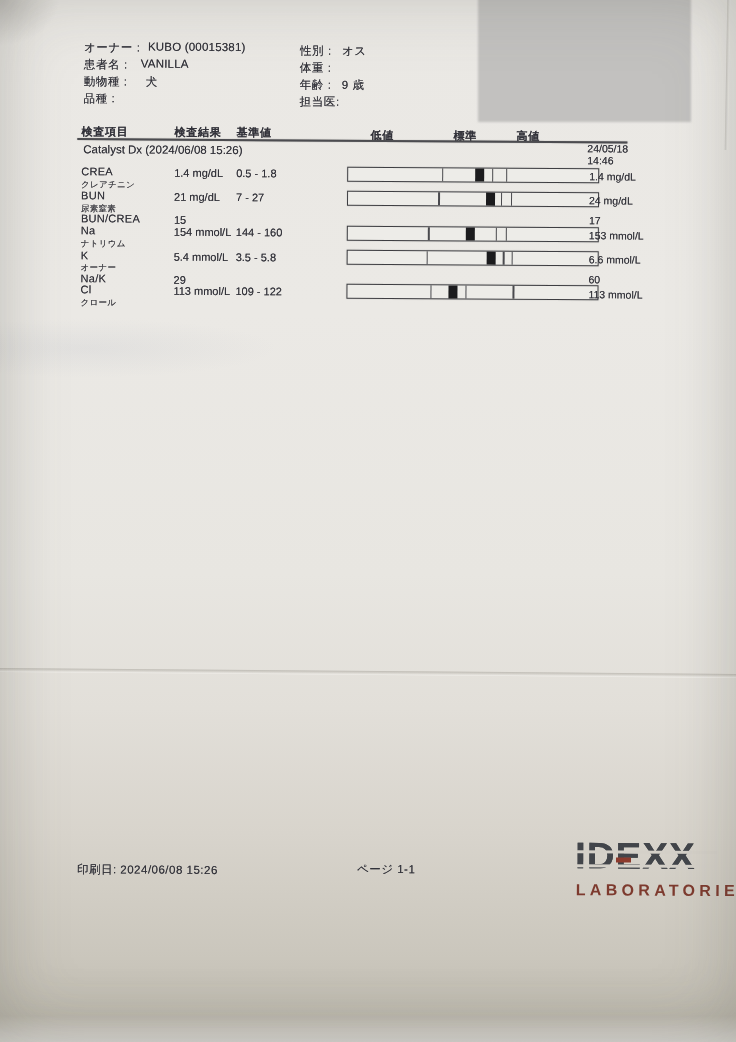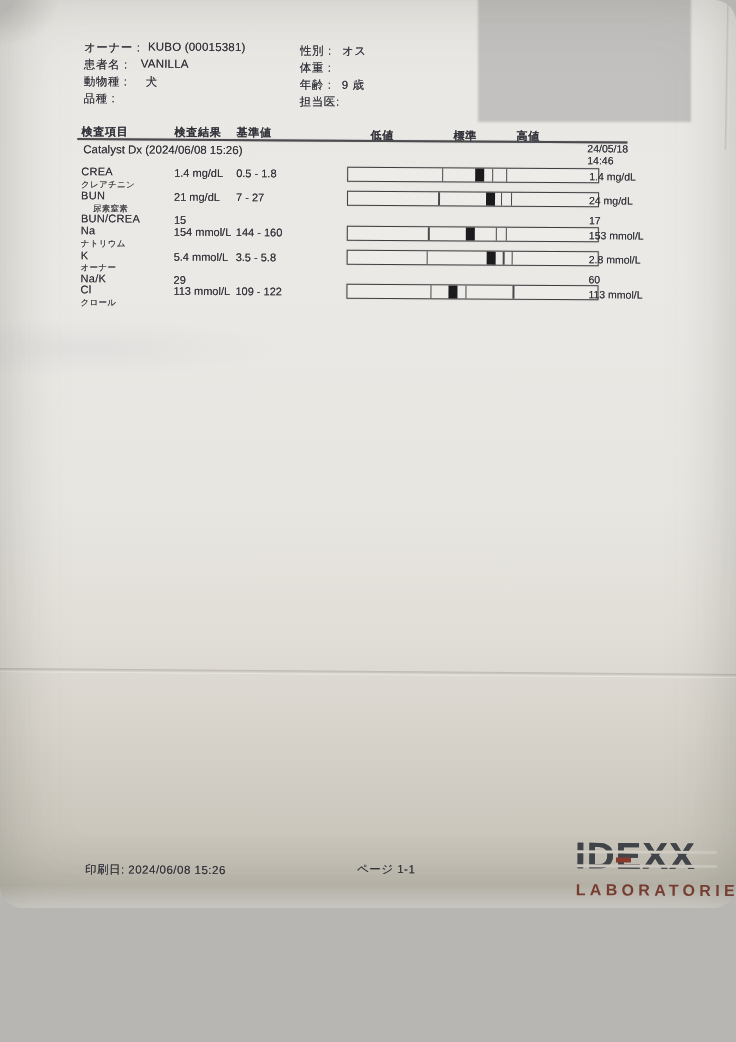--- a/index.html
+++ b/index.html
@@ -1,18 +1,18 @@
 <!DOCTYPE html>
 <html><head>
 <meta charset="utf-8">
 <style>
   html,body{margin:0;padding:0;}
   body{width:736px;height:1042px;overflow:hidden;background:#b8b6b2;font-family:"Liberation Sans",sans-serif;}
-  .photo{position:relative;width:736px;height:908px;overflow:hidden;
-    background:linear-gradient(180deg,#eae8e4 0%,#ebe9e5 30%,#e8e6e1 55%,#e2dfd9 68%,#d8d4cc 80%,#cac6bc 92%,#c1bdb2 97.5%,#d9d6d0 99.2%,#e3e1dc 100%);border-radius:22px;}
+  .photo{position:relative;width:736px;height:1042px;overflow:hidden;
+    background:linear-gradient(180deg,#eae8e4 0%,#ebe9e5 30%,#e8e6e1 55%,#e2dfd9 68%,#d8d4cc 80%,#cac6bc 92%,#c1bdb2 97.5%,#d9d6d0 99.2%,#e3e1dc 100%);}
   .vignette{position:absolute;inset:0;pointer-events:none;
     box-shadow:inset 0 0 70px rgba(92,90,84,.22), inset 0 -30px 50px rgba(80,78,70,.10);}
   .corner-tl{position:absolute;left:0;top:0;width:60px;height:46px;pointer-events:none;
     background:radial-gradient(ellipse at 0% 0%,rgba(100,98,94,.28),rgba(100,98,94,0) 70%);}
   .shade-band{position:absolute;left:-20px;top:318px;width:300px;height:60px;pointer-events:none;
     background:radial-gradient(ellipse at 35% 50%,rgba(140,148,168,.10),rgba(140,148,168,0) 70%);}
   .redaction{position:absolute;left:478px;top:-4px;width:213px;height:126px;
     background:#c2c1bf;filter:blur(1.2px);}
   .edge-crease-v{position:absolute;left:726px;top:0;width:3px;height:150px;
     background:linear-gradient(90deg,rgba(120,116,108,.25),rgba(245,244,240,.5));transform:rotate(1deg);}
@@ -83,21 +83,21 @@
     <div class="t rng" style="left:237px;top:166px;">0.5 - 1.8</div>
     <div class="bar" style="left:348px;top:165px;">
         <div class="bar-divider" style="left: 37.5%;"></div>
         <div class="bar-divider" style="left: 57.5%;"></div>
         <div class="bar-divider" style="left: 63%;"></div>
         <div class="bar-marker" style="left: calc(52.5% - 4.5px);"></div>
       </div>
     <div class="t prev" style="left:590px;top:167px;">1.4 mg/dL</div>
 
     <div class="t name" style="left:82px;top:189px;">BUN</div>
-    <div class="t sub" style="left:82px;top:203px;margin-left:12px;">尿素窒素</div>
+    <div class="t sub" style="left:82px;top:203px;">尿素窒素</div>
     <div class="t res" style="left:175px;top:190px;">21 mg/dL</div>
     <div class="t rng" style="left:237px;top:190px;">7 - 27</div>
     <div class="bar" style="left:348px;top:189px;">
         <div class="bar-divider" style="left: 36%;"></div>
         <div class="bar-divider" style="left: 61%;"></div>
         <div class="bar-divider" style="left: 65%;"></div>
         <div class="bar-marker" style="left: calc(57% - 4.5px);"></div>
       </div>
     <div class="t prev" style="left:590px;top:191px;">24 mg/dL</div>
 
@@ -120,39 +120,39 @@
     <div class="t name" style="left:82px;top:249px;">K</div>
     <div class="t sub" style="left:82px;top:262px;">オーナー</div>
     <div class="t res" style="left:175px;top:250px;">5.4 mmol/L</div>
     <div class="t rng" style="left:237px;top:250px;">3.5 - 5.8</div>
     <div class="bar" style="left:348px;top:248px;">
         <div class="bar-divider" style="left: 31.5%;"></div>
         <div class="bar-divider" style="left: 62%;"></div>
         <div class="bar-divider" style="left: 65.5%;"></div>
         <div class="bar-marker" style="left: calc(57.5% - 4.5px);"></div>
       </div>
-    <div class="t prev" style="left:590px;top:250px;">2.8 mmol/L</div>
+    <div class="t prev" style="left:590px;top:250px;">6.6 mmol/L</div>
 
     <div class="t name" style="left:82px;top:272px;">Na/K</div>
     <div class="t res" style="left:175px;top:273px;">29</div>
     <div class="t prev" style="left:590px;top:270px;">60</div>
 
     <div class="t name" style="left:82px;top:283px;">Cl</div>
     <div class="t sub" style="left:82px;top:297px;">クロール</div>
     <div class="t res" style="left:175px;top:284px;">113 mmol/L</div>
     <div class="t rng" style="left:237px;top:284px;">109 - 122</div>
     <div class="bar" style="left:348px;top:282px;">
         <div class="bar-divider" style="left: 33%;"></div>
         <div class="bar-divider" style="left: 47%;"></div>
         <div class="bar-divider" style="left: 66%;"></div>
         <div class="bar-marker" style="left: calc(42% - 4.5px);"></div>
       </div>
     <div class="t prev" style="left:590px;top:285px;">113 mmol/L</div>
 
-    <div class="t footer-t" style="left:46px;top:862px;padding-left:44px;">印刷日: 2024/06/08 15:26</div>
+    <div class="t footer-t" style="left:38px;top:862px;padding-left:44px;">印刷日: 2024/06/08 15:26</div>
     <div class="t footer-t" style="left:362px;top:860px;">ページ 1-1</div>
 
     <div class="logo">
       <div class="logo-word">IDEXX</div>
       <div class="logo-stripe" style="top:9px;"></div>
       <div class="logo-stripe" style="top:23px;"></div>
       <div class="logo-red"></div>
       <div class="logo-sub">LABORATORIES</div>
     </div>
 

